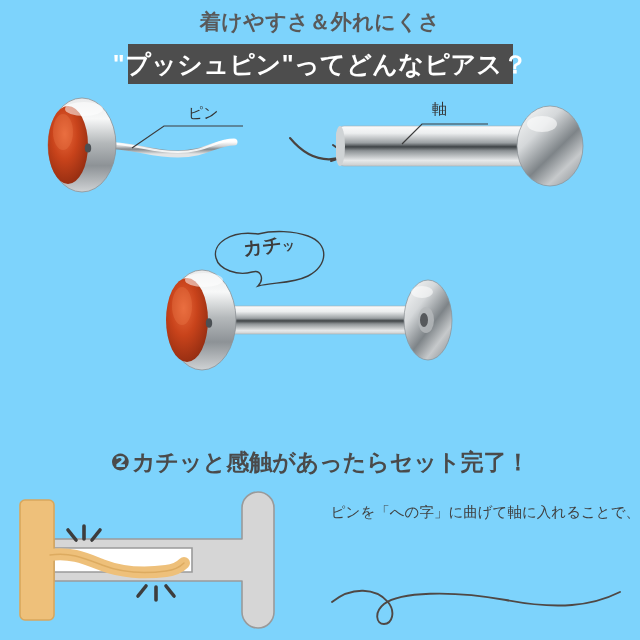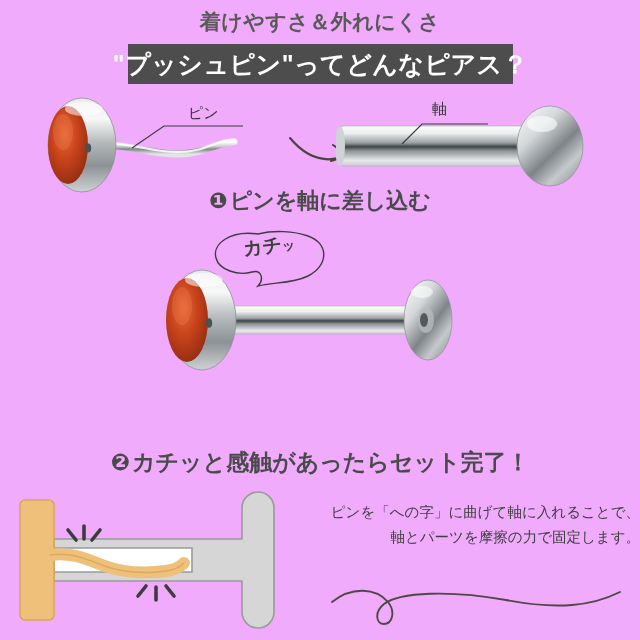--- a/index.html
+++ b/index.html
@@ -8,21 +8,21 @@
     padding: 0;
     background: #ffffff;
   }
   body {
     font-family: "Liberation Sans", "DejaVu Sans", sans-serif;
   }
   #page {
     position: relative;
     width: 640px;
     height: 640px;
-    background: #f0abfc;
+    background: #7dd3fc;
     overflow: hidden;
   }
 
   
   .subtitle {
     position: absolute;
     left: 0;
     top: 8px;
     width: 640px;
     text-align: center;
@@ -205,23 +205,20 @@
     <ellipse cx="214" cy="42" rx="33" ry="40" fill="url(#capG)"></ellipse>
     <ellipse cx="214" cy="42" rx="33" ry="40" fill="none" stroke="#8a8f93" stroke-width="0.7"></ellipse>
     <ellipse cx="206" cy="20" rx="15" ry="8" fill="#ffffff" opacity="0.6"></ellipse>
   </svg>
 
   <div class="leader-label" style="left:432px; top:100px;">軸</div>
   <svg class="abs" style="left:400px; top:118px;" width="90" height="28" viewBox="0 0 90 28">
     <path d="M2 26 L22 6 L88 6" stroke="#3d3d3d" stroke-width="1.2" fill="none"></path>
   </svg>
 
-  <div class="step-line step-1">
-    <span class="step-num">❶</span><span>ピンを軸に差し込む</span>
-  </div>
 
   <svg class="abs" style="left:196px; top:228px;" width="150" height="62" viewBox="0 0 150 62">
     <path d="M62 6 C34 2 16 16 20 30 C23 42 42 48 56 44 C66 41 68 52 62 58
              C76 54 96 56 112 48 C132 38 134 16 112 8 C98 3 78 2 62 6 Z" fill="none" stroke="#3d3d3d" stroke-width="1.4" stroke-linecap="round"></path>
   </svg>
   <div class="katchi">
     <span>カチ</span><span class="small">ッ</span>
   </div>
 
   <svg class="part-svg" style="left:156px; top:262px;" width="318" height="126" viewBox="0 0 318 126">
@@ -297,21 +294,20 @@
 
     <g stroke="#3d3d3d" stroke-width="3.6" stroke-linecap="round">
       <line x1="132" y1="110" x2="140" y2="100"></line>
       <line x1="150" y1="114" x2="150" y2="101"></line>
       <line x1="168" y1="110" x2="160" y2="100"></line>
     </g>
   </svg>
 
   <div class="explain">
     <div>ピンを「への字」に曲げて軸に入れることで、</div>
-    <div>軸とパーツを摩擦の力で固定します。</div>
   </div>
 
   <svg class="abs" style="left:300px; top:586px;" width="336" height="46" viewBox="0 0 336 46">
     <path d="M32 16 C52 0 76 2 88 16 C96 26 92 38 84 38 C76 38 74 26 84 18
              C100 6 150 4 206 14 C258 24 292 20 320 6" stroke="#4f4845" stroke-width="1.9" fill="none" stroke-linecap="round"></path>
   </svg>
 
 </div>
 
 </body></html>

